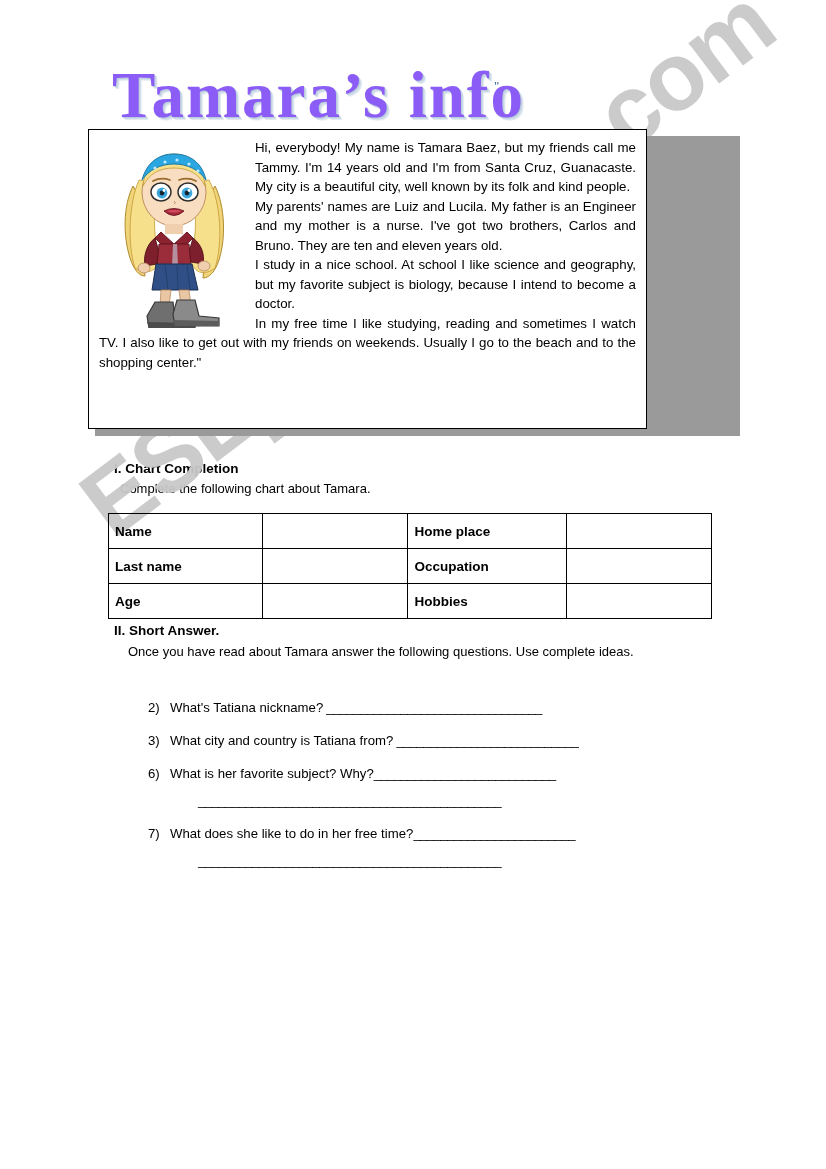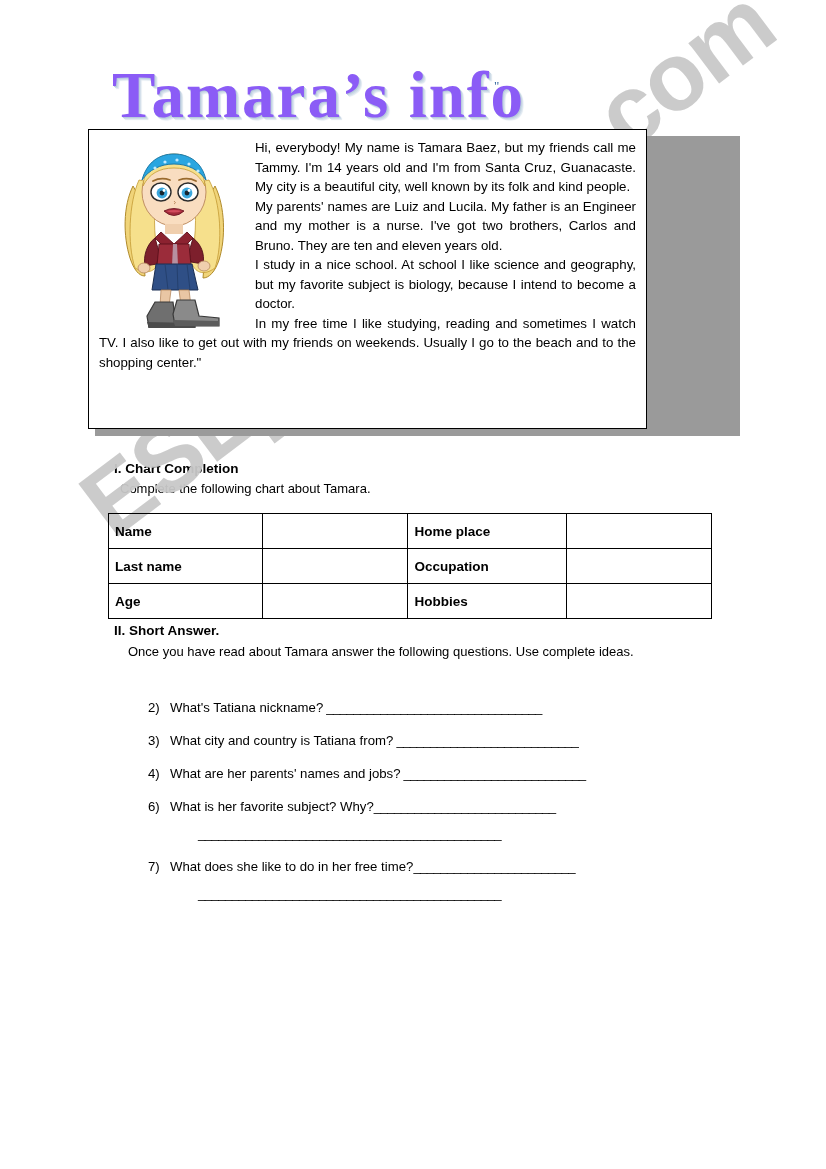--- a/index.html
+++ b/index.html
@@ -298,23 +298,20 @@
 
 
     <div class="q">
       <span class="num">2)</span><span>What's Tatiana nickname?</span><span class="line"> ________________________________</span>
     </div>
 
     <div class="q">
       <span class="num">3)</span><span>What city and country is Tatiana from?</span><span class="line"> ___________________________</span>
     </div>
 
-    <div class="q">
-      <span class="num">4)</span><span>What are her parents' names and jobs?</span><span class="line"> ___________________________</span>
-    </div>
 
 
     <div class="q">
       <span class="num">6)</span><span>What is her favorite subject? Why?</span><span class="line">___________________________</span>
     </div>
     <div class="cont-line">_____________________________________________</div>
 
     <div class="q">
       <span class="num">7)</span><span>What does she like to do in her free time?</span><span class="line">________________________</span>
     </div>

